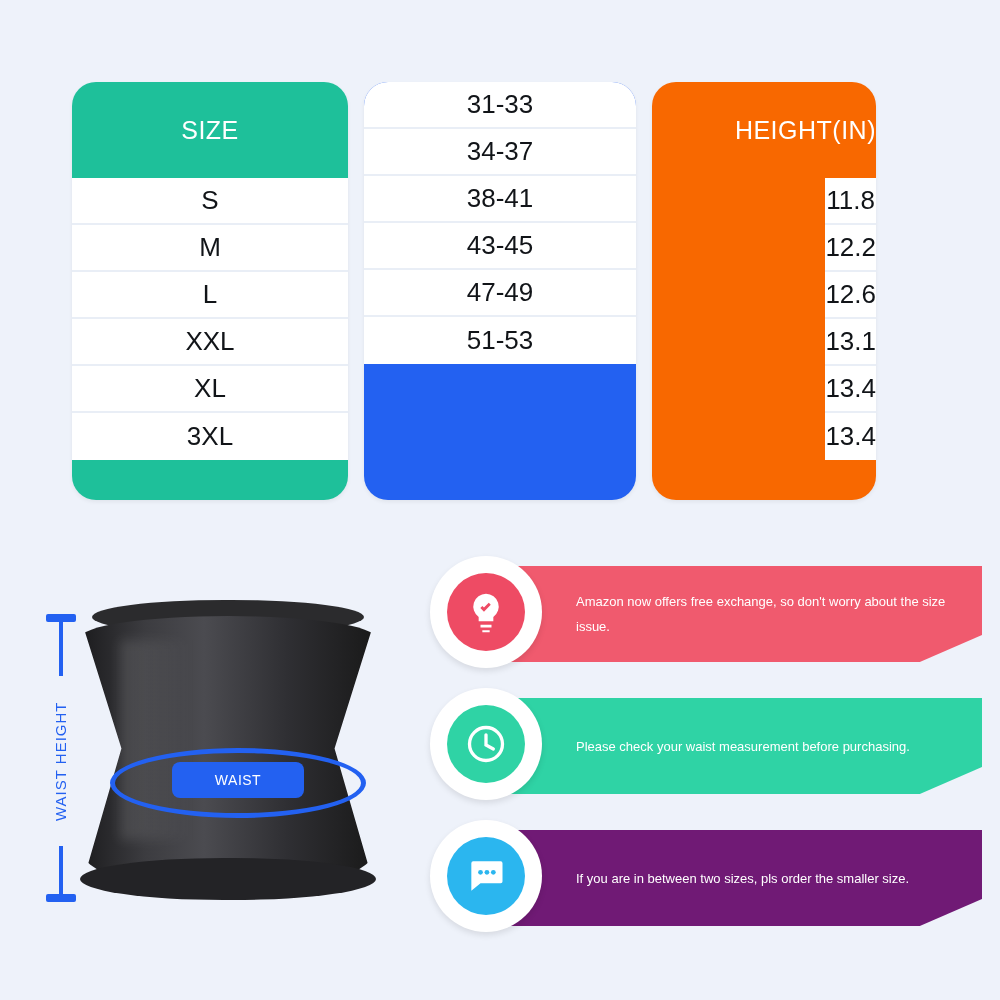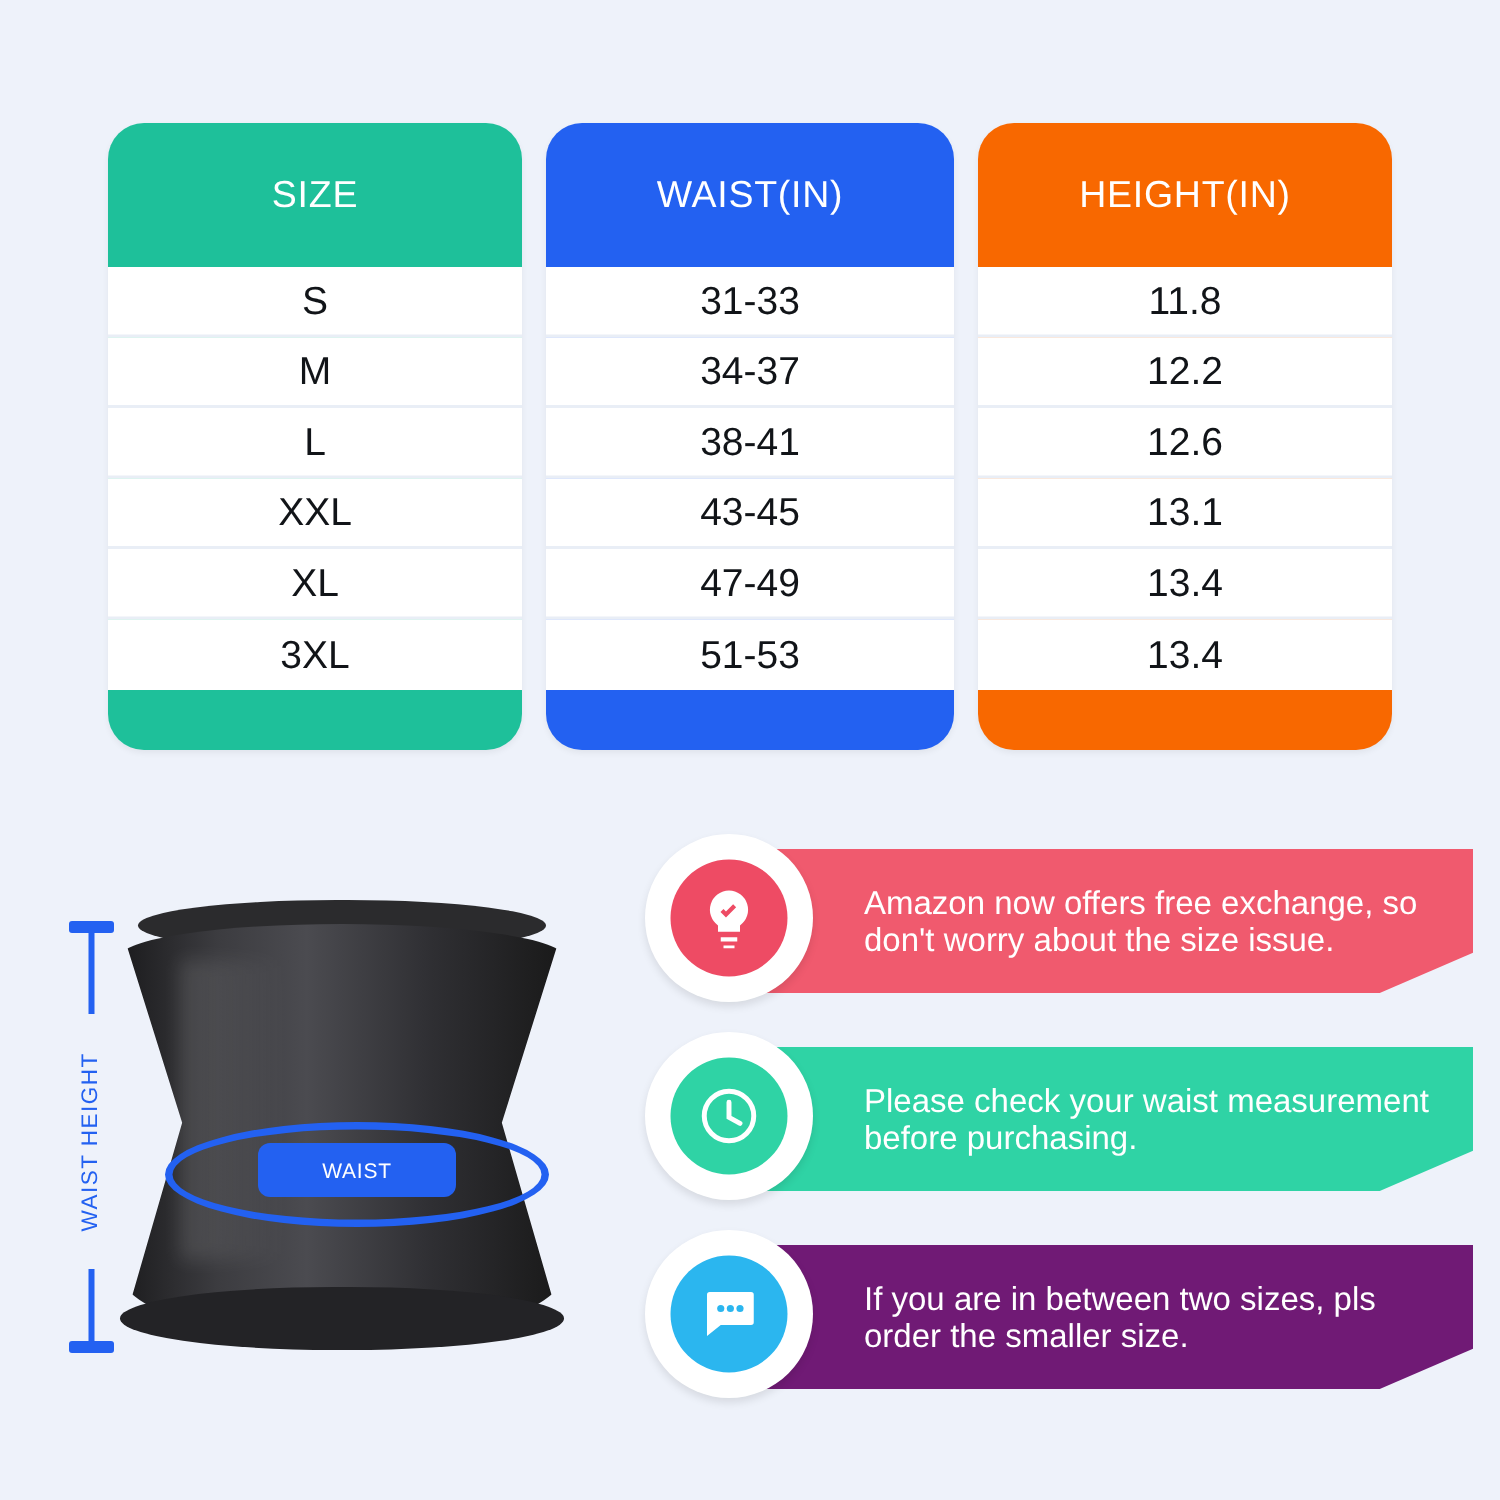--- a/index.html
+++ b/index.html
@@ -21,21 +21,21 @@
   }
   .col {
     border-radius: 24px;
     overflow: hidden;
     display: flex;
     flex-direction: column;
     box-shadow: 0 2px 4px rgba(0,0,0,0.06);
   }
   .col.size   { width: 276px; background: #1ec09a; }
   .col.waist  { width: 272px; background: #2361f1; }
-  .col.height { width: 276px; background: #f86800; }
+  .col.height { width: 224px; background: #f86800; align-items: flex-end; }
 
   .col-head {
     height: 96px;
     display: flex; align-items: center; justify-content: center;
     color: #ffffff;
     font-size: 25px;
     letter-spacing: 0.5px;
     font-weight: 400;
   }
   .col-body { flex: 1 1 auto; display: flex; flex-direction: column; padding-bottom: 33px; }
@@ -145,21 +145,21 @@
     clip-path: polygon(0% 0%, 100% 0%, 100% 72%, 88% 100%, 0% 100%);
     display: flex; align-items: center;
   }
   .note.pink   .ribbon { background: #f05a6e; }
   .note.green  .ribbon { background: #2fd3a5; }
   .note.blue   .ribbon { background: #701a75; }
   .note-text {
     margin-left: 112px;
     margin-right: 26px;
     color: #ffffff;
-    font-size: 22px;
+    font-size: 13px;
     line-height: 25px;
   }
   .badge {
     position: absolute;
     left: 0; top: 0;
     width: 112px; height: 112px;
     background: #ffffff;
     border-radius: 50%;
     box-shadow: 0 3px 6px rgba(0,0,0,0.10);
     display: flex; align-items: center; justify-content: center;
@@ -197,21 +197,20 @@
         <div class="cell">S</div>
         <div class="cell">M</div>
         <div class="cell">L</div>
         <div class="cell">XXL</div>
         <div class="cell">XL</div>
         <div class="cell last">3XL</div>
       </div>
     </div>
 
     <div class="col waist">
-      <div class="col-head">WAIST(IN)</div>
       <div class="col-body">
         <div class="cell">31-33</div>
         <div class="cell">34-37</div>
         <div class="cell">38-41</div>
         <div class="cell">43-45</div>
         <div class="cell">47-49</div>
         <div class="cell last">51-53</div>
       </div>
     </div>
 

